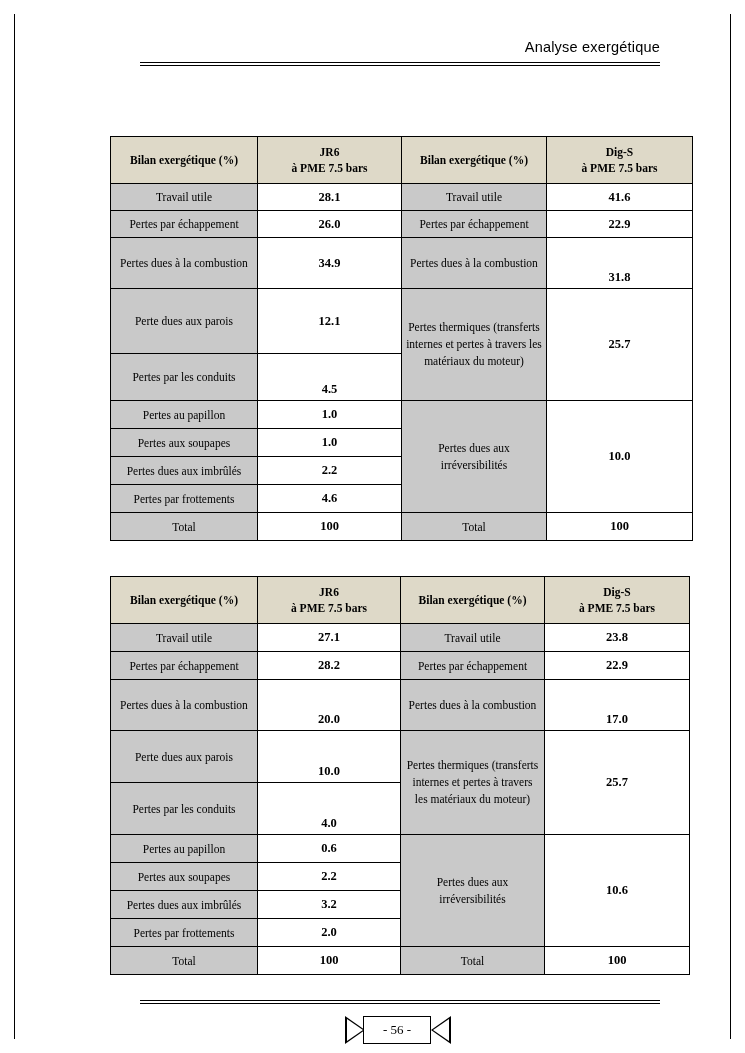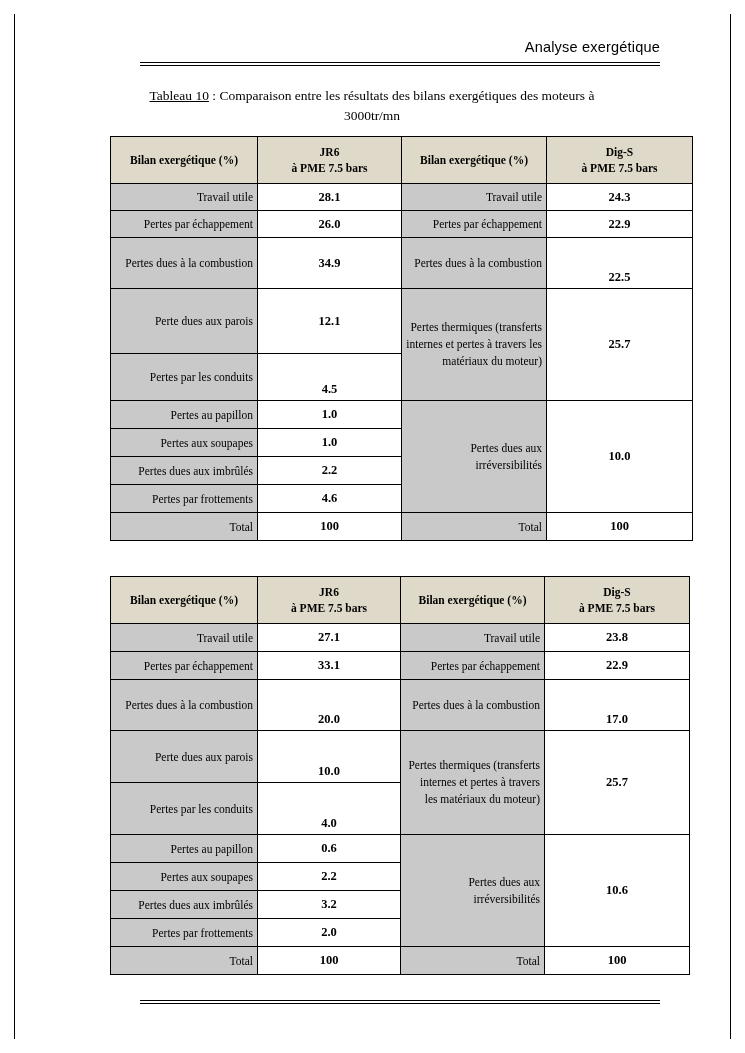--- a/index.html
+++ b/index.html
@@ -94,21 +94,21 @@
   }
   .c-head {
     background: #ded9c8;
     font-weight: bold;
     text-align: center;
     font-size: 11.5px;
     line-height: 16px;
   }
   .c-label {
     background: #c9c9c9;
-    text-align: right;
+    text-align: center;
     font-size: 11.5px;
     line-height: 16px;
     margin-left: 40px;
   }
   .c-val {
     background: #ffffff;
     text-align: center;
     font-weight: bold;
     font-size: 12.5px;
   }
@@ -211,24 +211,20 @@
 
   <div class="frame-left"></div>
   <div class="frame-right"></div>
 
   <div class="header">
     <span class="header-title">Analyse exergétique</span>
   </div>
   <div class="header-rule"></div>
   <div class="header-rule2"></div>
 
-  <div class="caption" style="top:86px;">
-    <span class="lbl">Tableau 10</span><span> : Comparaison entre les résultats des bilans exergétiques des moteurs à</span>
-    <div>3000tr/mn</div>
-  </div>
 
   <table class="dt" style="left:110px; top:136px; width:582px;">
     <colgroup>
       <col style="width:147px">
       <col style="width:144px">
       <col style="width:145px">
       <col style="width:146px">
     </colgroup>
     <tbody>
       <tr>
@@ -241,35 +237,35 @@
         <td class="c-head">
           <div>Dig-S</div>
           <div>à PME 7.5 bars</div>
         </td>
       </tr>
 
       <tr>
         <td class="c-label" style="height:22px;">Travail utile</td>
         <td class="c-val">28.1</td>
         <td class="c-label">Travail utile</td>
-        <td class="c-val">24.3</td>
+        <td class="c-val">41.6</td>
       </tr>
 
       <tr>
         <td class="c-label" style="height:22px;">Pertes par échappement</td>
         <td class="c-val">26.0</td>
         <td class="c-label">Pertes par échappement</td>
         <td class="c-val">22.9</td>
       </tr>
 
       <tr>
         <td class="c-label multi" style="height:46px;">Pertes dues à la combustion</td>
         <td class="c-val">34.9</td>
         <td class="c-label multi">Pertes dues à la combustion</td>
-        <td class="c-val bottom">22.5</td>
+        <td class="c-val bottom">31.8</td>
       </tr>
 
       <tr>
         <td class="c-label" style="height:60px;">Perte dues aux parois</td>
         <td class="c-val">12.1</td>
         <td class="c-label multi" rowspan="2">Pertes thermiques (transferts internes et pertes à travers les matériaux du moteur)</td>
         <td class="c-val" rowspan="2">25.7</td>
       </tr>
 
       <tr>
@@ -332,21 +328,21 @@
 
       <tr>
         <td class="c-label" style="height:23px;">Travail utile</td>
         <td class="c-val">27.1</td>
         <td class="c-label">Travail utile</td>
         <td class="c-val">23.8</td>
       </tr>
 
       <tr>
         <td class="c-label" style="height:23px;">Pertes par échappement</td>
-        <td class="c-val">33.1</td>
+        <td class="c-val">28.2</td>
         <td class="c-label">Pertes par échappement</td>
         <td class="c-val">22.9</td>
       </tr>
 
       <tr>
         <td class="c-label multi" style="height:46px;">Pertes dues à la combustion</td>
         <td class="c-val bottom">20.0</td>
         <td class="c-label multi">Pertes dues à la combustion</td>
         <td class="c-val bottom">17.0</td>
       </tr>
@@ -390,14 +386,21 @@
         <td class="c-val">100</td>
         <td class="c-label">Total</td>
         <td class="c-val">100</td>
       </tr>
     </tbody>
   </table>
 
   <div class="footer-rule"></div>
   <div class="footer-rule2"></div>
   <div class="footer-name">Tahiry Landry RAZANAJATOVO</div>
+  <div class="pagenum-wrap">
+    <div class="arrow-left"></div>
+    <div class="arrow-left-in"></div>
+    <div class="arrow-right"></div>
+    <div class="arrow-right-in"></div>
+    <div class="pagenum-box">- 56 -</div>
+  </div>
 
 </div>
 
 </body></html>

